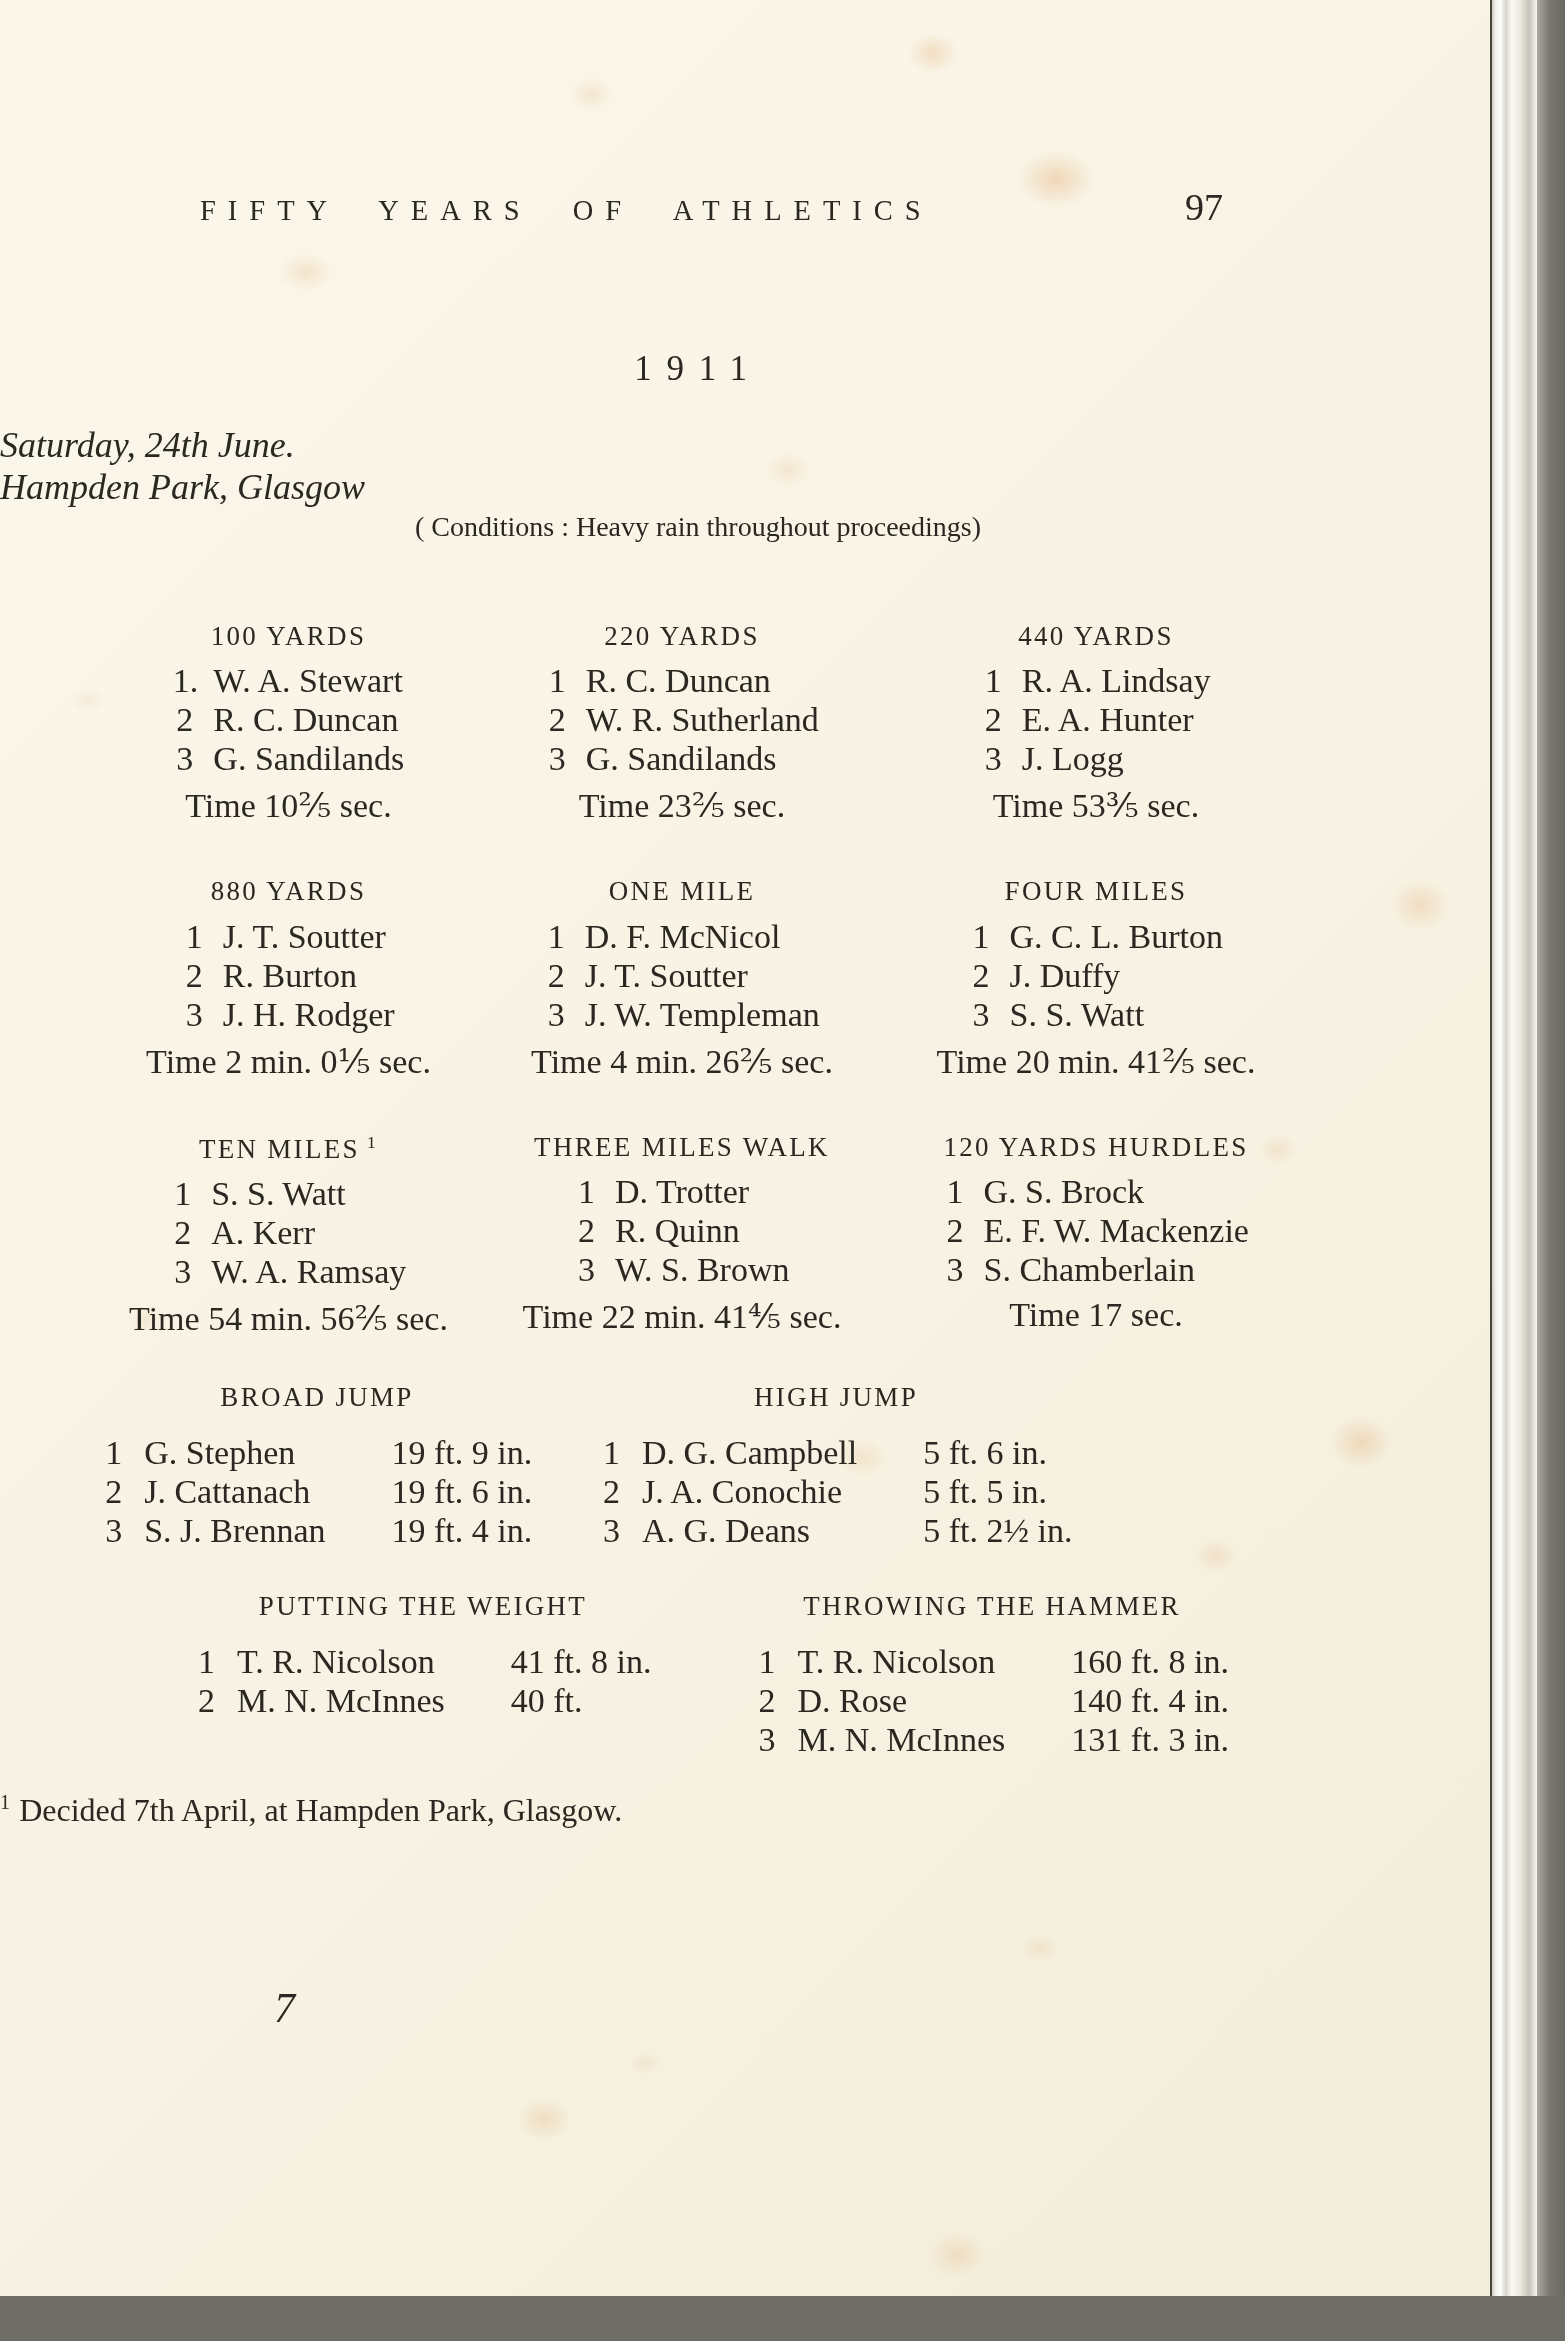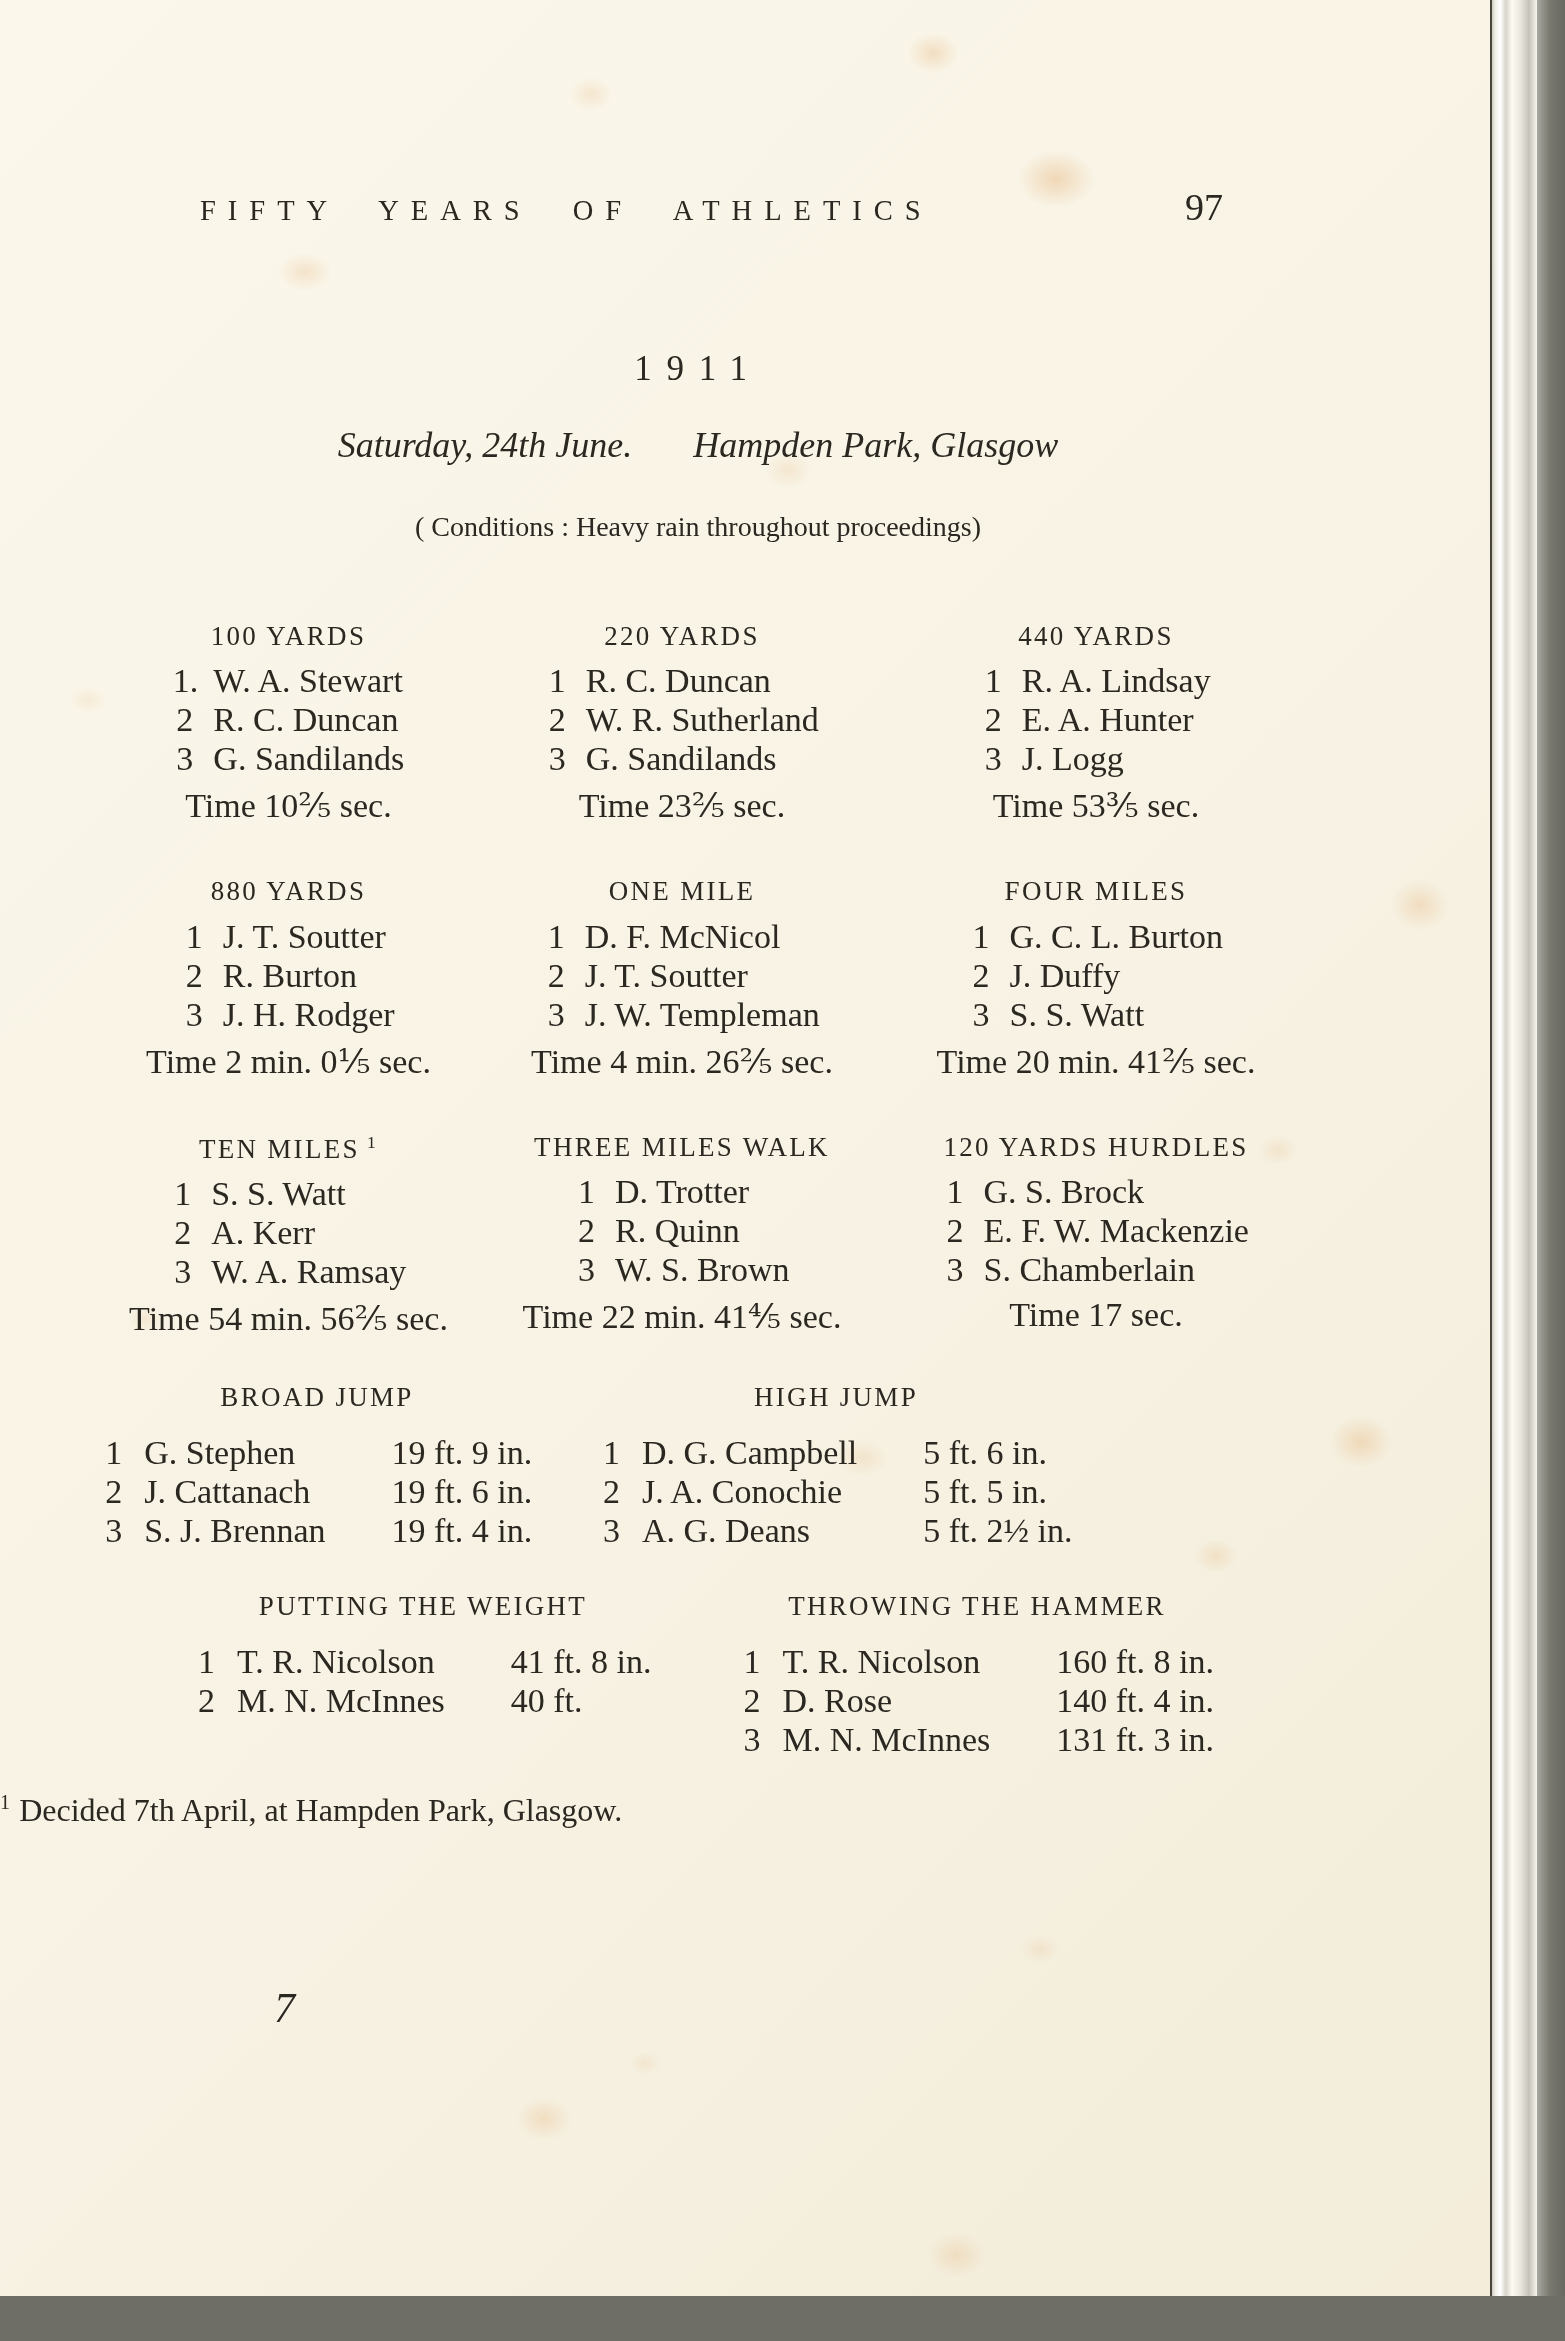--- a/index.html
+++ b/index.html
@@ -60,21 +60,21 @@
   }
   .folio{position:absolute;left:1185px;top:185px;font-size:38px;}
 
   .year{
     position:absolute;left:0;top:349px;width:1396px;text-align:center;
     font-size:35px;letter-spacing:14.7px;
   }
   .subtitle{
     position:absolute;left:0;top:424px;width:1396px;
     display:flex;justify-content:center;column-gap:61px;
-    font-style:italic;font-size:36px;
+    font-style:italic;font-size:36px;flex-direction:column;
   }
   .conditions{
     position:absolute;left:0;top:511px;width:1396px;text-align:center;
     font-size:28px;
   }
 
   
   .track-grid{
     position:absolute;left:78px;top:621px;width:1249px;
     display:grid;grid-template-columns:421px 366px 462px;row-gap:51px;
@@ -348,21 +348,21 @@
             <span class="fe-mark">41 ft. 8 in.</span>
           </div>
         <div class="fe-row">
             <span class="fe-place">2</span>
             <span class="fe-name">M. N. McInnes</span>
             <span class="fe-mark">40 ft.</span>
           </div>
       </div>
     </div>
 
-    <div class="field-event" style="left:720px;top:1591px;width:514px;">
+    <div class="field-event" style="left:735px;top:1591px;width:514px;">
       <div class="event-title">THROWING THE HAMMER</div>
       <div class="fe-table">
         <div class="fe-row">
             <span class="fe-place">1</span>
             <span class="fe-name">T. R. Nicolson</span>
             <span class="fe-mark">160 ft. 8 in.</span>
           </div>
         <div class="fe-row">
             <span class="fe-place">2</span>
             <span class="fe-name">D. Rose</span>

